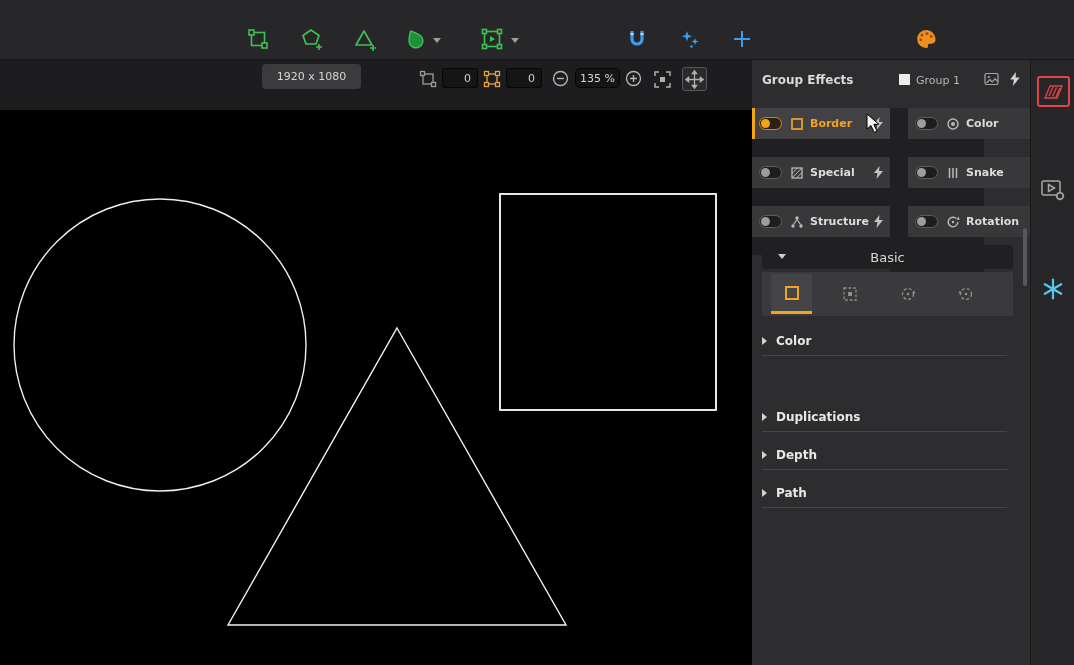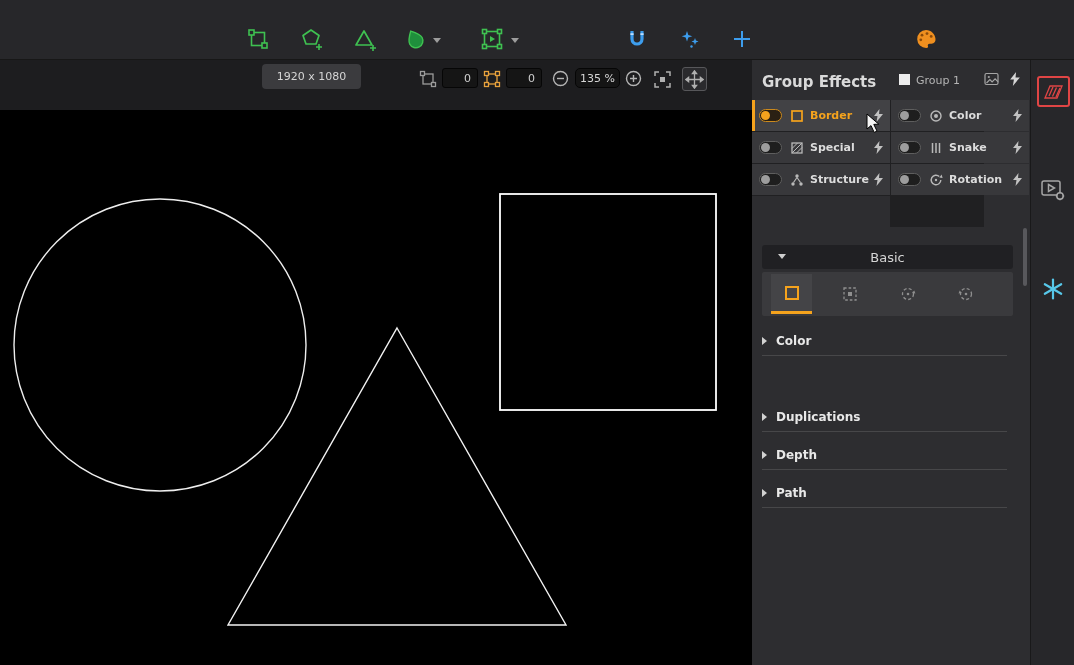--- a/index.html
+++ b/index.html
@@ -32,25 +32,25 @@
   .zoom-box{position:absolute;top:8px;left:575px;width:45px;height:20px;background:#151515;border:1px solid #060606;border-radius:5px;color:#d6d6d6;font-size:11px;display:flex;align-items:center;justify-content:center}
   .round-btn{position:absolute;top:9px;width:18px;height:18px;color:#b5b5b5;display:flex;align-items:center;justify-content:center}
   .view-btn{position:absolute;top:7px;width:25px;height:24px;display:flex;align-items:center;justify-content:center;color:#b0b0b0}
   .view-btn.boxed{border:1px solid #57575a;border-radius:3px;background:#2a2a2d}
 
   
   .canvas{position:absolute;left:0;top:110px;width:752px;height:555px;background:#000}
 
   
   .panel{position:absolute;left:752px;top:60px;width:278px;height:605px;background:#2d2d30}
-  .panel-title{position:absolute;left:10px;top:13px;font-size:15px;font-weight:bold;color:#dadada}
+  .panel-title{position:absolute;left:10px;top:13px;font-size:12px;font-weight:bold;color:#dadada}
   .group-swatch{position:absolute;left:147px;top:14px;width:11px;height:11px;background:#ececec}
   .group-name{position:absolute;left:164px;top:14px;font-size:11px;color:#b4b4b4}
   .hdr-icon{position:absolute;top:11px;color:#a5a5a5}
-  .effects-grid{position:absolute;left:0;top:40px;width:232px;display:grid;grid-template-columns:138px 138px;grid-auto-rows:31px;gap:1px;background:#202022}
+  .effects-grid{position:absolute;left:0;top:48px;width:232px;display:grid;grid-template-columns:138px 138px;grid-auto-rows:31px;gap:18px;background:#202022}
   .effect-cell{position:relative;background:#38383b;display:flex;align-items:center;padding-left:7px}
   .effect-cell.empty{background:#2d2d30}
   .effect-cell.active{background:#424245}
   .effect-cell.active::before{content:"";position:absolute;left:0;top:0;width:3px;height:100%;background:#f5a31d}
   .toggle{flex:none;width:23px;height:13px;border-radius:7px;background:#1e1e1e;border:1px solid #5e5e5e;position:relative}
   .toggle::after{content:"";position:absolute;left:1px;top:1px;width:9px;height:9px;border-radius:50%;background:#9d9d9d}
   .toggle.on{border-color:#cc8a1d;background:#2a2013}
   .toggle.on::after{background:#f5a31d}
   .fx-icon{margin-left:7px;width:15px;display:flex;justify-content:center;color:#b9b9b9}
   .effect-cell.active .fx-icon{color:#f5a31d}

